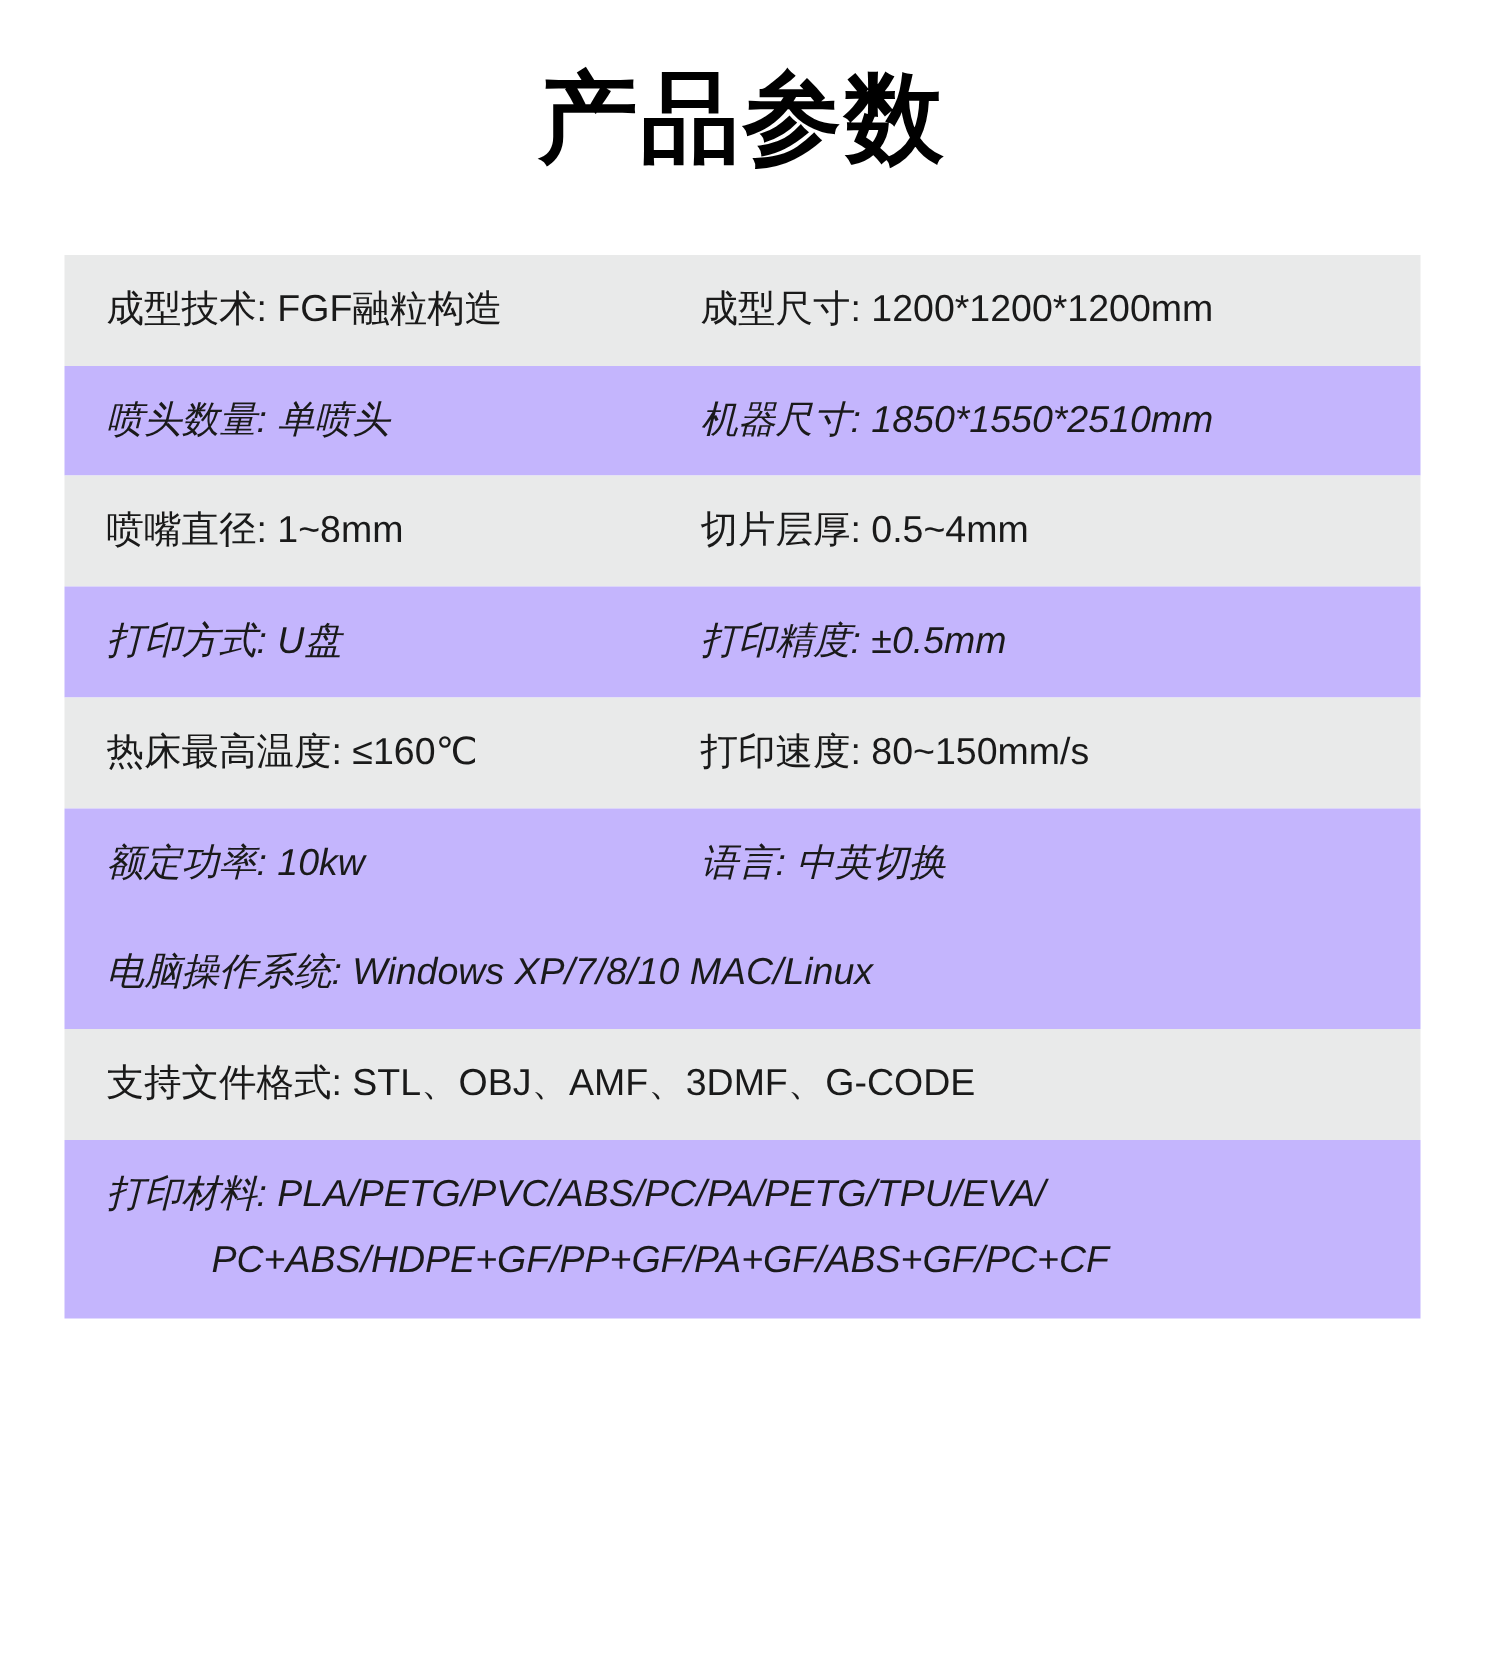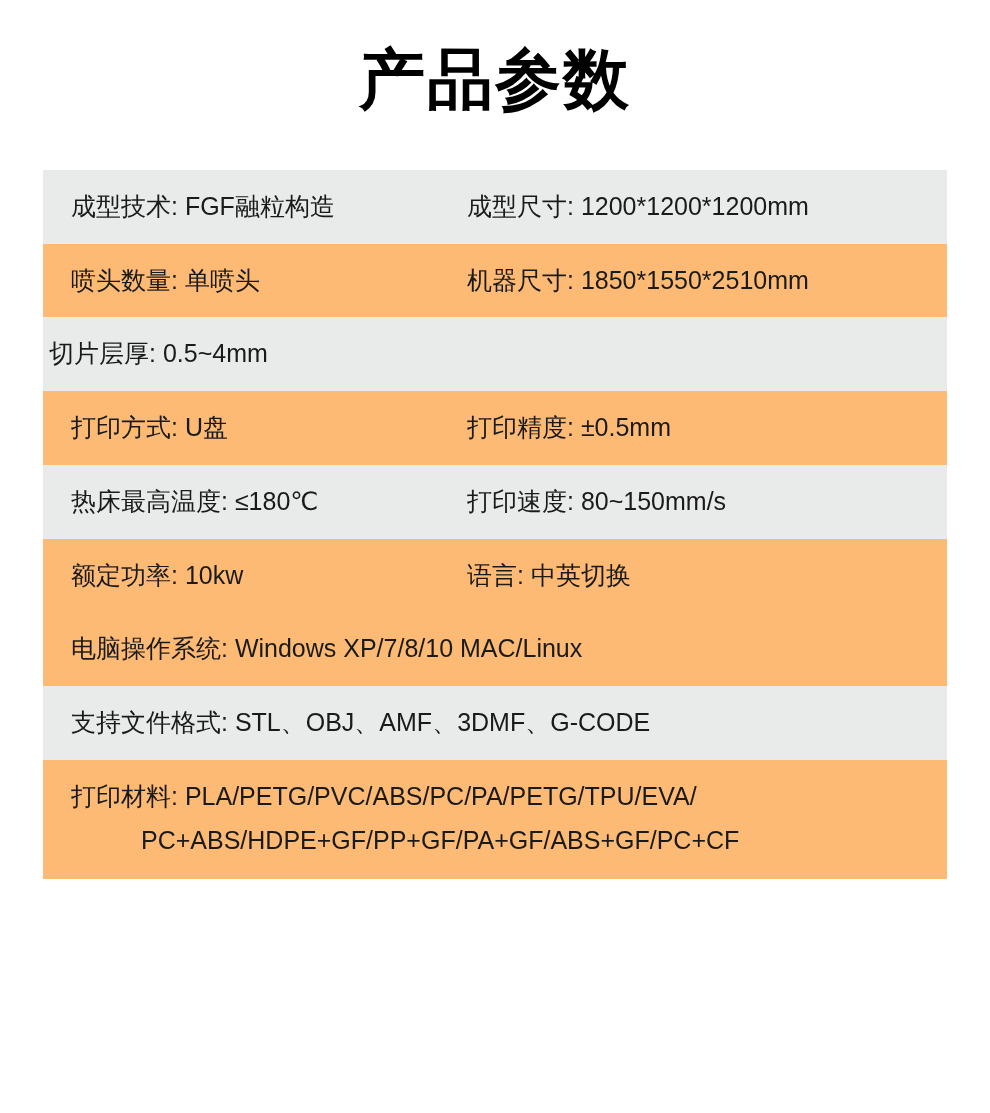--- a/index.html
+++ b/index.html
@@ -41,21 +41,22 @@
   .spec-row {
     display: flex;
     width: 100%;
     box-sizing: border-box;
     align-items: stretch;
   }
   .spec-row.shaded {
     background: #e9eaea;
   }
   .spec-row.plain {
-    background: #fdba74;
+    background: #c4b5fd;
+    font-style: italic;
   }
   .cell {
     box-sizing: border-box;
     font-size: 25px;
     line-height: 1.35;
     color: #1a1a1a;
     padding: 20px 0 20px 28px;
     display: flex;
     align-items: center;
   }
@@ -101,30 +102,31 @@
       <div class="cell left label">成型技术: FGF融粒构造</div>
       <div class="cell right label">成型尺寸: 1200*1200*1200mm</div>
     </div>
 
     <div class="spec-row plain">
       <div class="cell left label">喷头数量: 单喷头</div>
       <div class="cell right label">机器尺寸: 1850*1550*2510mm</div>
     </div>
 
     <div class="spec-row shaded">
+      <div class="cell left label">喷嘴直径: 1~8mm</div>
       <div class="cell right label">切片层厚: 0.5~4mm</div>
     </div>
 
     <div class="spec-row plain">
       <div class="cell left label">打印方式: U盘</div>
       <div class="cell right label">打印精度: ±0.5mm</div>
     </div>
 
     <div class="spec-row shaded">
-      <div class="cell left label">热床最高温度: ≤180℃</div>
+      <div class="cell left label">热床最高温度: ≤160℃</div>
       <div class="cell right label">打印速度: 80~150mm/s</div>
     </div>
 
     <div class="spec-row plain">
       <div class="cell left label">额定功率: 10kw</div>
       <div class="cell right label">语言: 中英切换</div>
     </div>
 
 
     <div class="spec-row plain">

